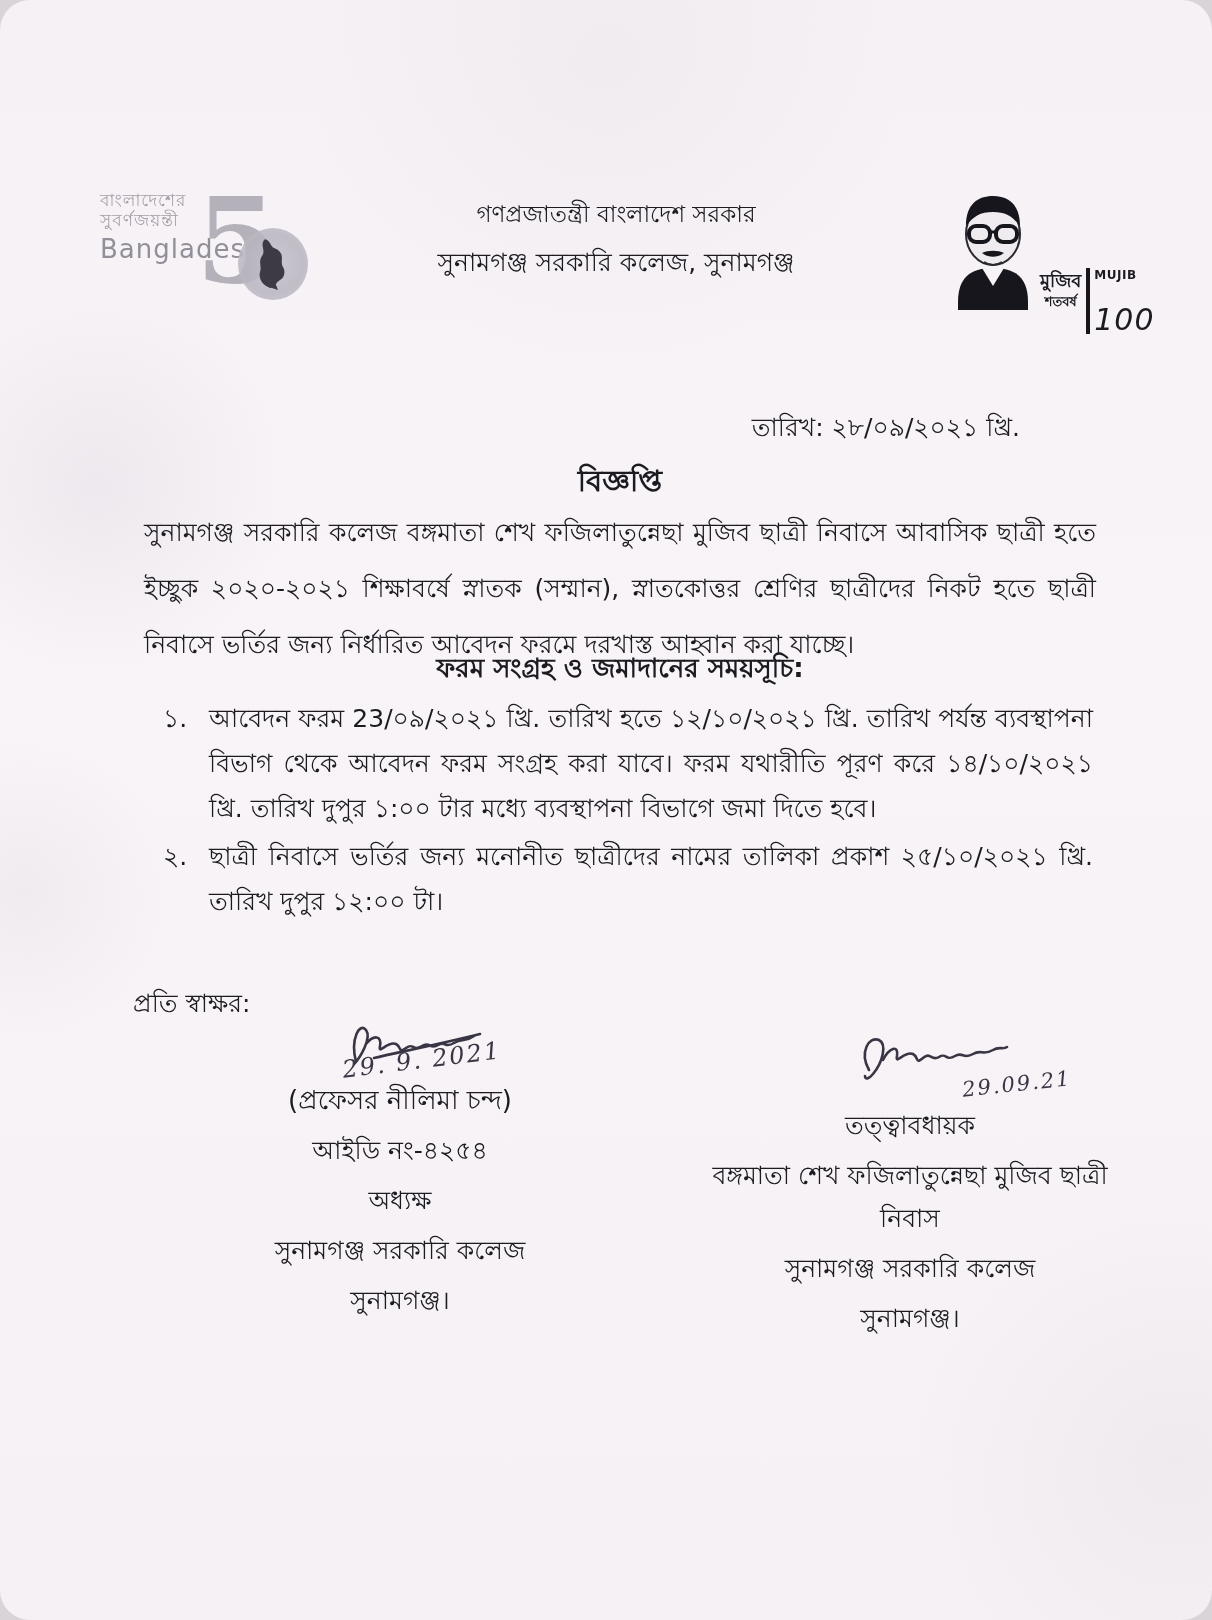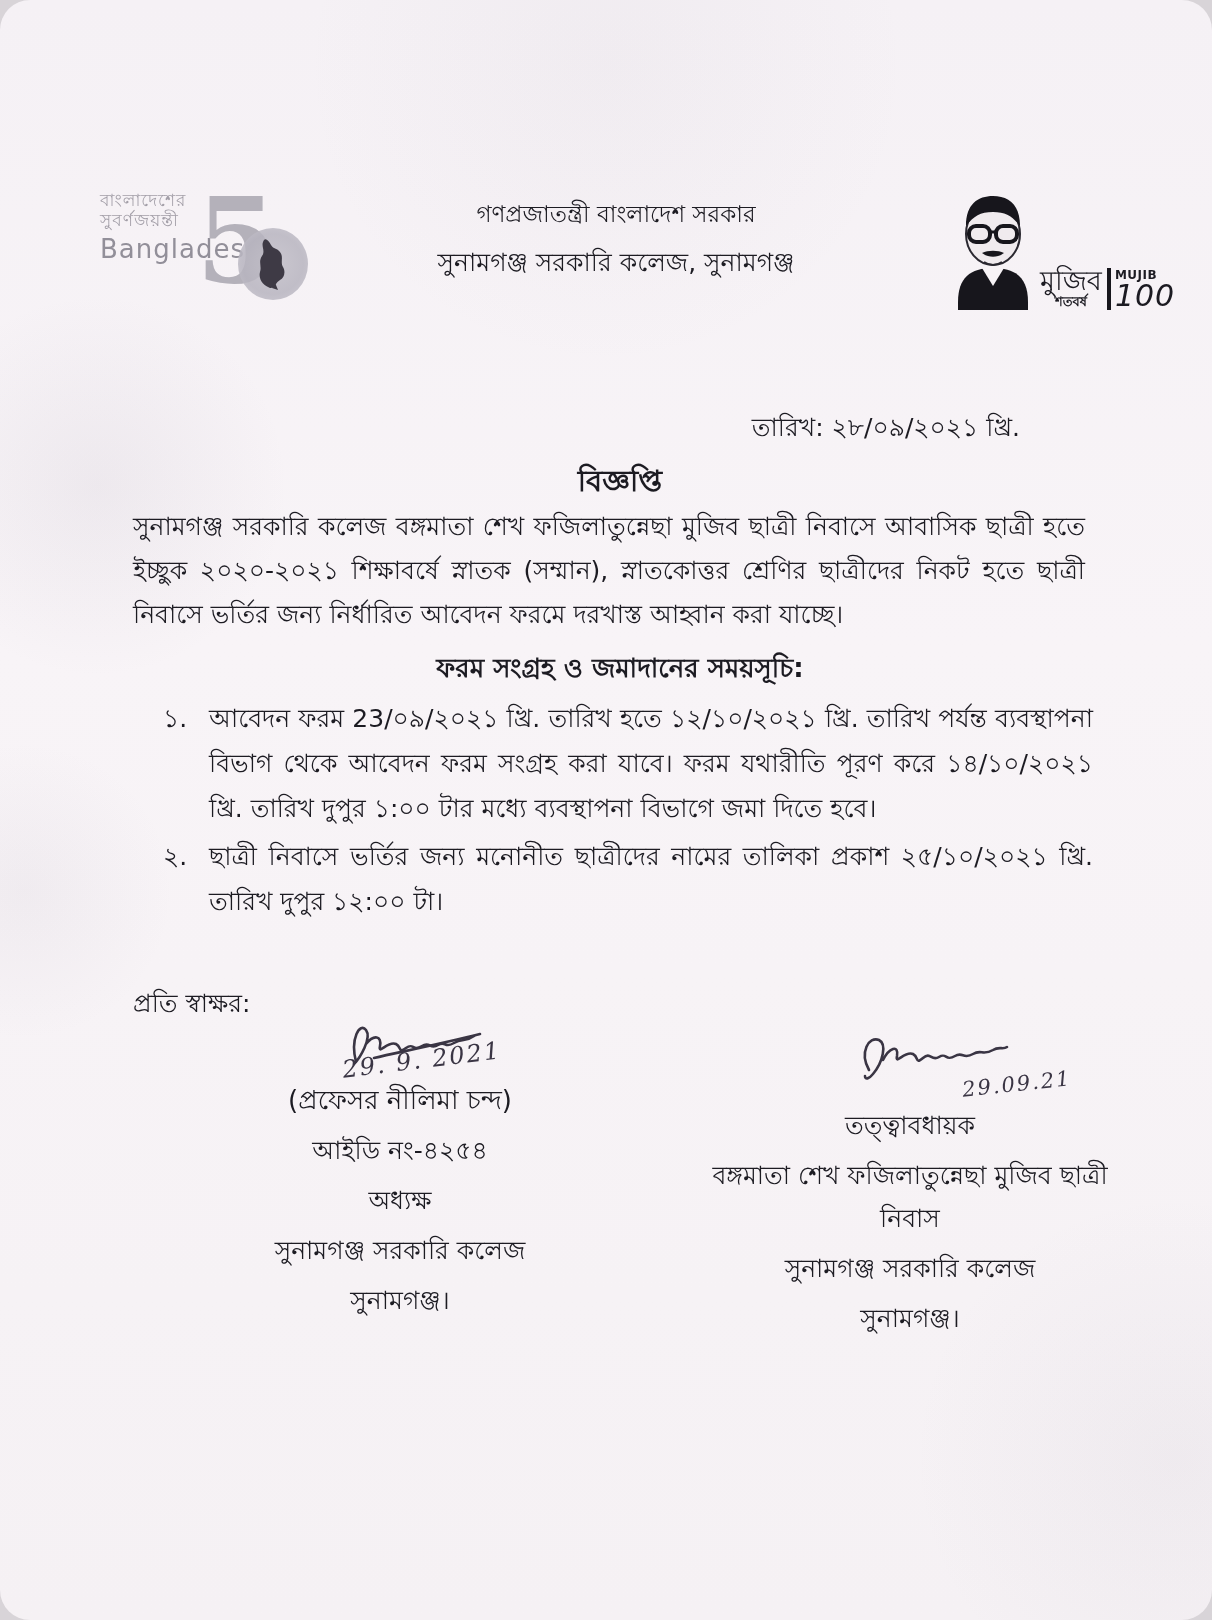--- a/index.html
+++ b/index.html
@@ -47,31 +47,31 @@
     left:396px;top:196px;width:440px;text-align:center;
   }
   .hdr-line1{font-size:23px;margin-bottom:8px;}
   .hdr-line2{font-size:31px;font-weight:bold;margin-bottom:8px;}
   .hdr-line3{font-size:25px;}
   .mujib{left:928px;top:182px;width:210px;height:145px;}
   .mujib-wordmark{
     position:absolute;left:112px;top:86px;display:flex;align-items:stretch;
   }
   .mujib-bn{display:flex;flex-direction:column;align-items:center;border-right:4px solid #17161c;padding-right:5px;}
-  .mujib-bn .b1{font-size:27px;font-weight:normal;line-height:26px;}
+  .mujib-bn .b1{font-size:18px;font-weight:bold;line-height:26px;}
   .mujib-bn .b2{font-size:13px;font-weight:bold;line-height:15px;}
-  .mujib-en{display:flex;flex-direction:column;padding-left:4px;}
+  .mujib-en{display:flex;flex-direction:column;padding-left:4px;gap:24px;}
   .mujib-en .e1{font-size:12px;font-weight:bold;letter-spacing:.5px;}
   .mujib-en .e2{font-size:30px;line-height:28px;letter-spacing:1px;font-style:italic;}
   
   .dateline{left:560px;top:408px;width:460px;text-align:right;font-size:25px;}
   .doc-title{left:0;top:458px;width:1240px;text-align:center;font-size:29px;font-weight:bold;}
   .body-par{
-    left:133px;top:505px;width:952px;
-    font-size:25px;line-height:44px;text-align:justify;
+    left:144px;top:505px;width:952px;
+    font-size:25px;line-height:56px;text-align:justify;
   }
   .sched-head{left:0;top:648px;width:1240px;text-align:center;font-size:26px;font-weight:bold;}
   .list{left:163px;top:696px;width:930px;font-size:25px;line-height:45px;}
   .list-item{display:flex;margin-bottom:3px;}
   .list-num{width:46px;flex:none;}
   .list-text{text-align:justify;}
   .note{left:133px;top:884px;width:952px;font-size:25px;}
   .counter-sig{left:133px;top:984px;width:300px;font-size:25px;}
   
   .sig-ink{stroke:#3a3544;stroke-width:2.6;fill:none;stroke-linecap:round;}

